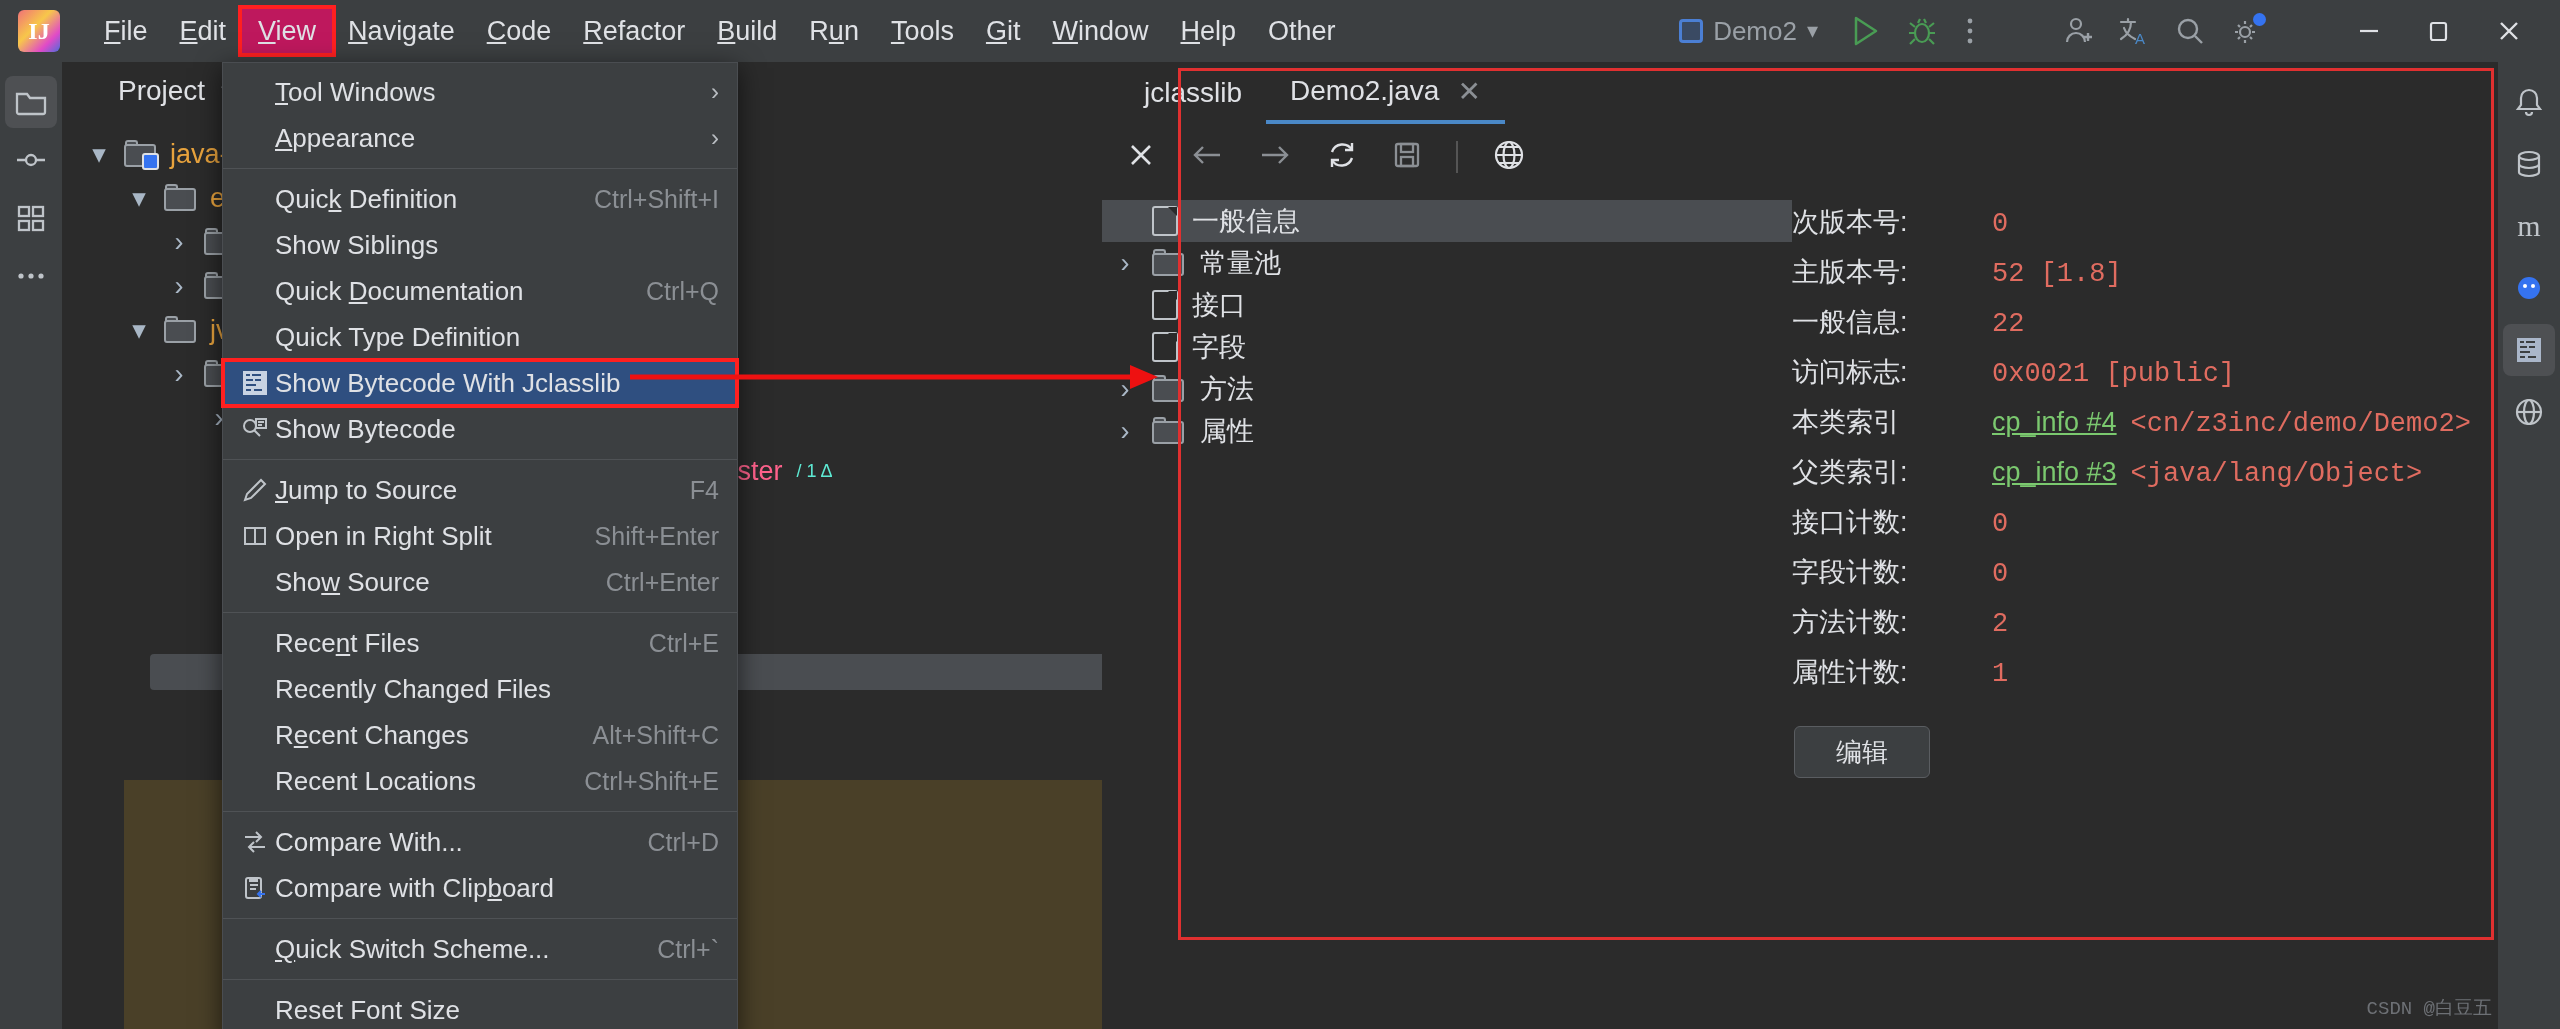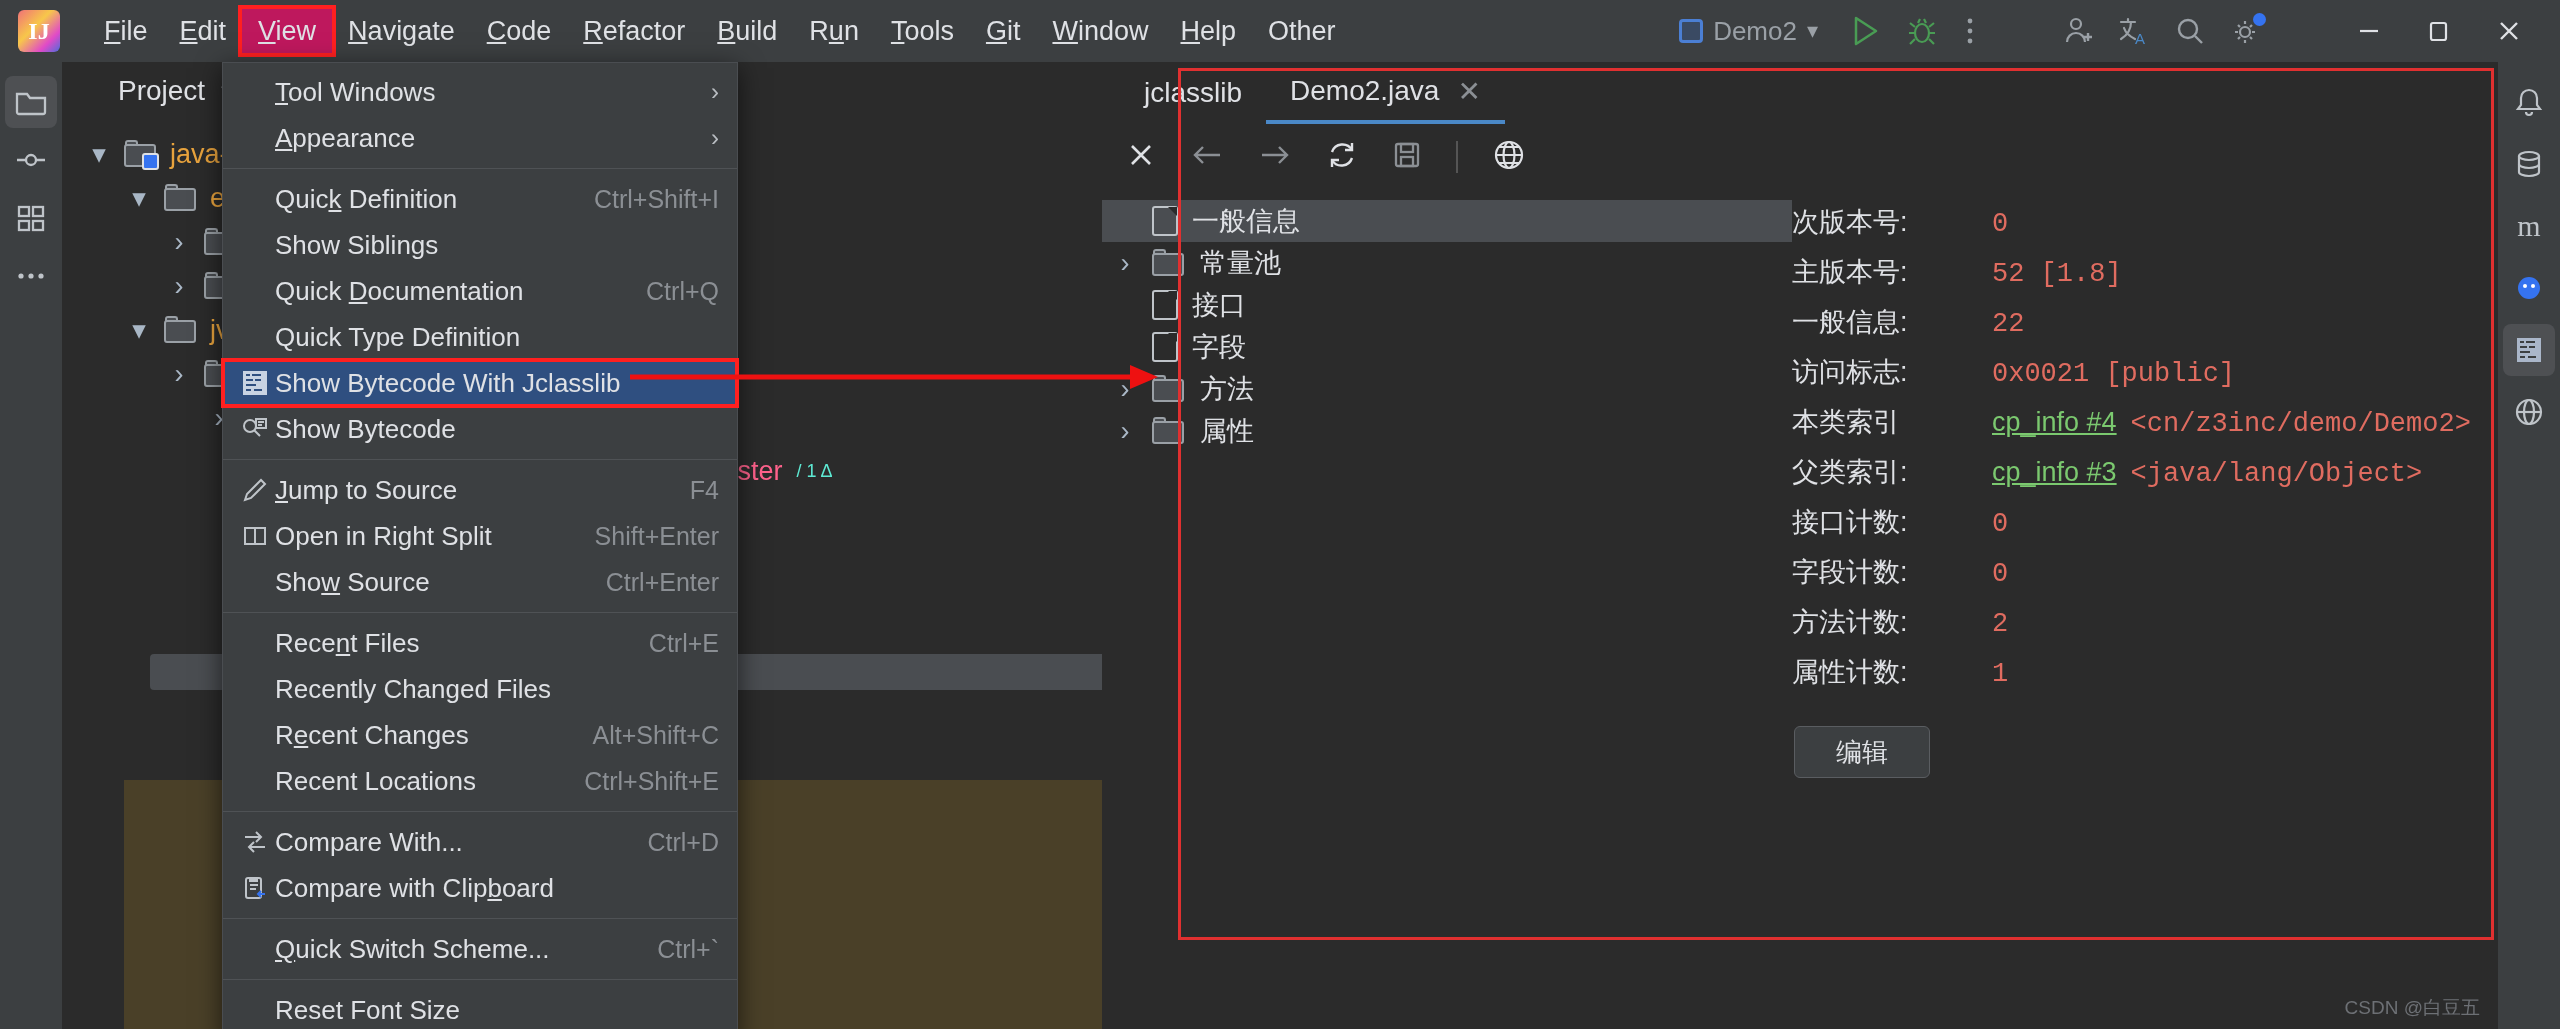--- a/index.html
+++ b/index.html
@@ -123,21 +123,21 @@
   .kv { display:flex; align-items:baseline; height: 50px; font-size: 27px; }
   .kv .k { width: 200px; color: #dfe1e5; flex:none;}
   .kv .v { color: #e06c60; font-family:"Liberation Mono", monospace; }
   .kv .lnk { color: #7bc96f; text-decoration: underline; font-family:"Liberation Sans", sans-serif; margin-right: 14px;}
   .editbtn {
     margin-top: 22px; margin-left: 2px; width: 136px; height: 52px; background:#3c3f41;
     border:1px solid #5a5d61; border-radius:6px; color:#dfe1e5; font-size: 26px;
     display:flex; align-items:center; justify-content:center;
   }
   .redarrow { position:absolute; left: 630px; top: 362px; width: 530px; height: 30px; z-index: 60; }
-  .watermark { position:absolute; right: 80px; bottom: 8px; color:#6d7075; font-size: 19px; }
+  .watermark { position:absolute; right: 68px; bottom: 8px; color:#6d7075; font-size: 19px; font-family: Liberation Mono, monospace; }
   .scroll-thumb { position:absolute; left: 1108px; top: 120px; width: 16px; height: 130px; background:#4a4d51; }
   .scroll-blue { position:absolute; left: 1108px; top: 128px; width: 16px; height: 10px; background:#3573f0; }
 </style>
 </head>
 <body>
 
 <div id="app">
 
   <div class="titlebar">
     <div class="ide-logo">

